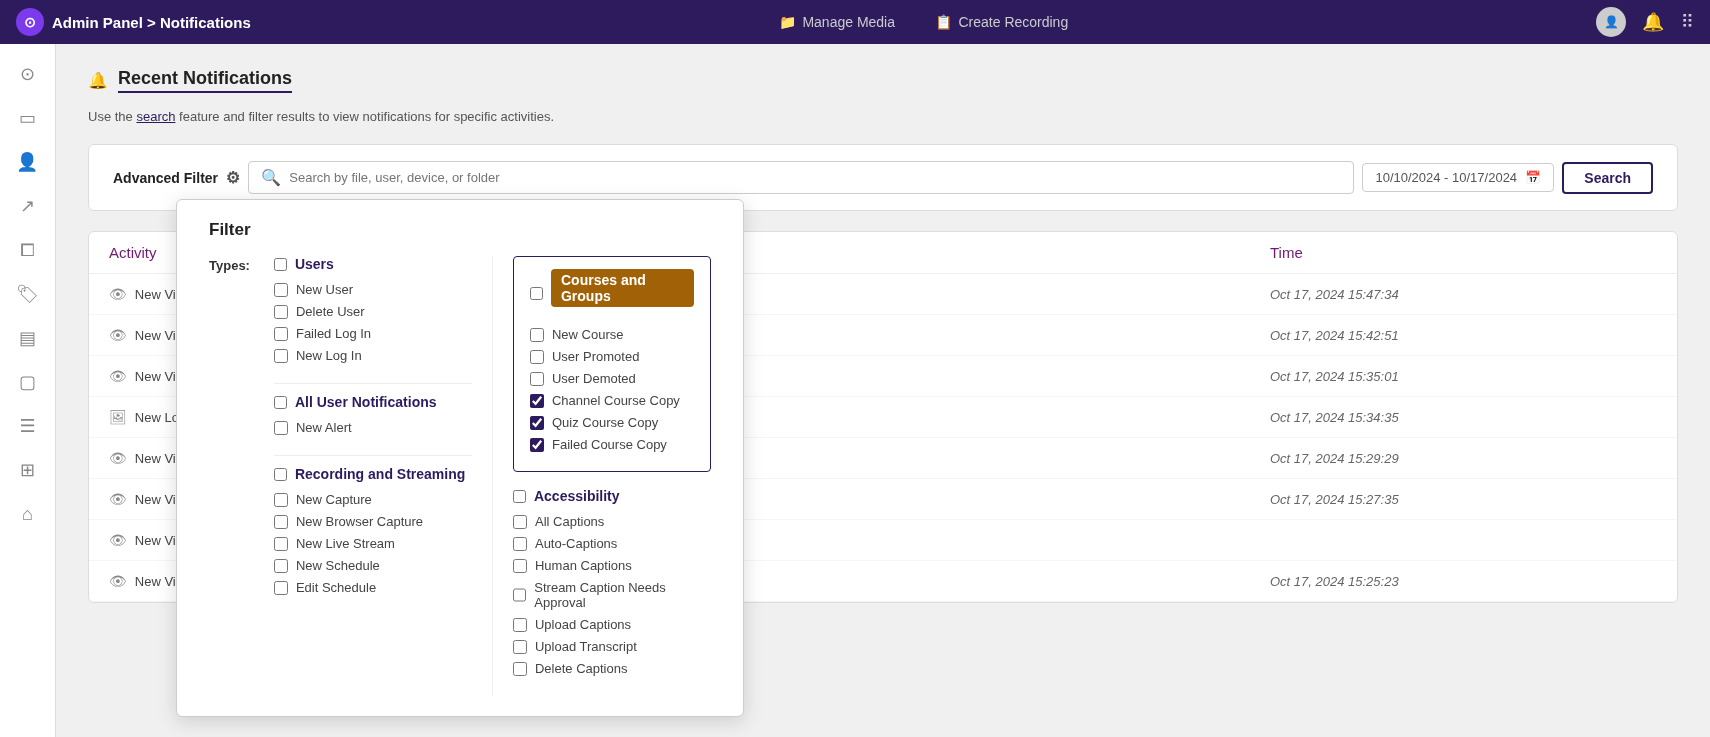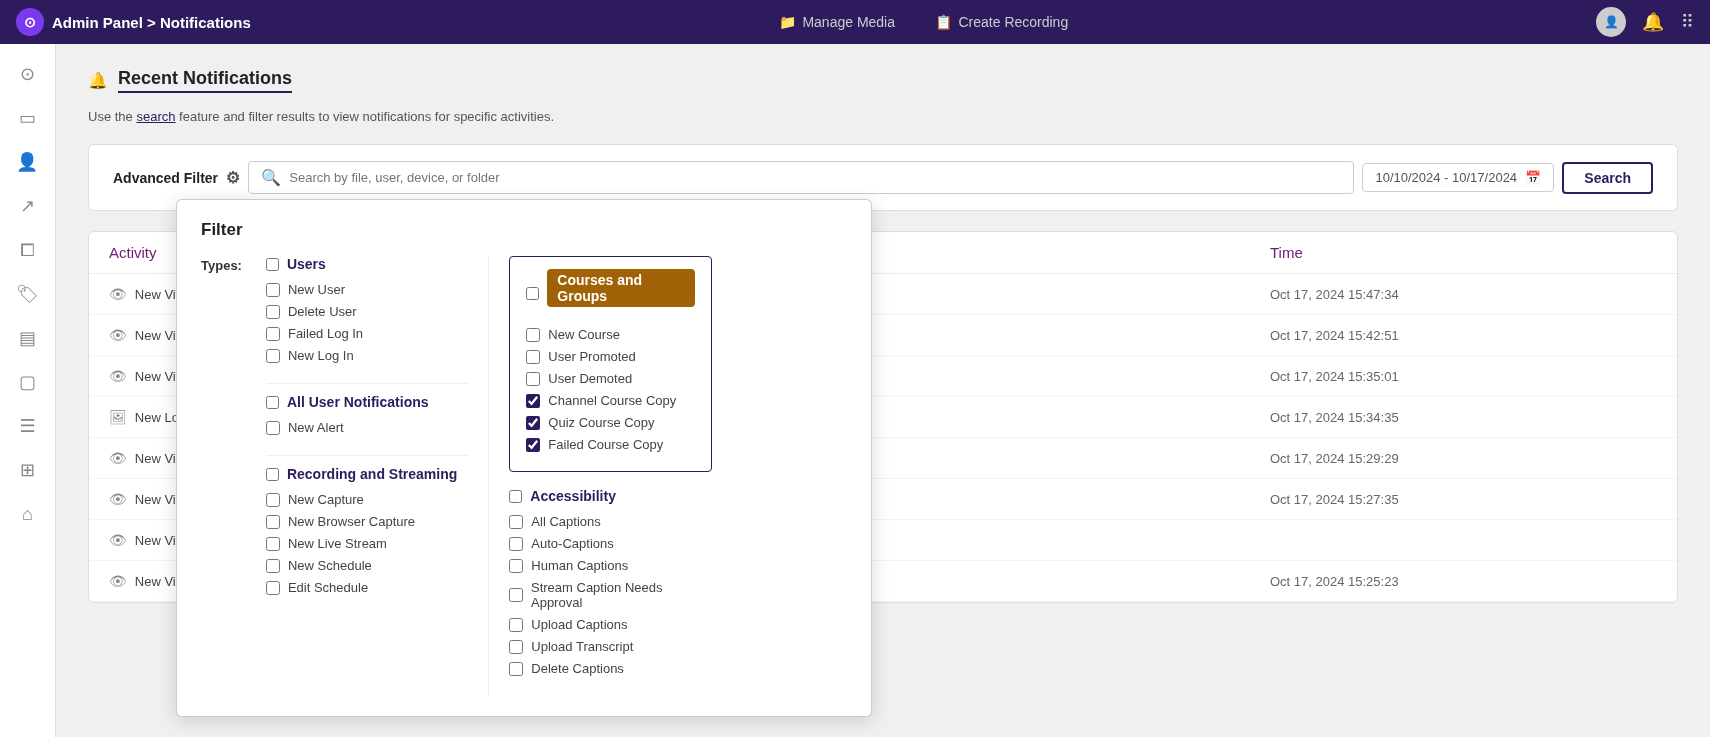--- a/index.html
+++ b/index.html
@@ -161,34 +161,34 @@
       padding: 12px 20px;
       border-bottom: 1px solid #f5f5f5;
       font-size: 13px; color: #444;
       align-items: center;
     }
     .activity-cell {
       display: flex; align-items: center; gap: 8px;
     }
     .eye-icon { color: #888; font-size: 14px; }
     .image-icon { color: #888; font-size: 14px; }
-    .time-cell { color: #666; }
+    .time-cell { color: #666; font-style: italic; }
 
     
     .filter-overlay {
       position: absolute;
       top: 155px;
       left: 120px;
-      width: 696px;
+      width: 568px;
       background: #fff;
       border: 1px solid #ccc;
       border-radius: 6px;
       box-shadow: 0 4px 20px rgba(0,0,0,0.15);
       z-index: 100;
-      padding: 20px 24px;
+      padding: 20px 32px;
     }
     .filter-overlay-title {
       font-size: 17px; font-weight: bold; color: #222; margin-bottom: 16px;
     }
     .filter-columns {
       display: flex; gap: 0;
     }
     .filter-col-left {
       flex: 1; padding-right: 20px;
     }

